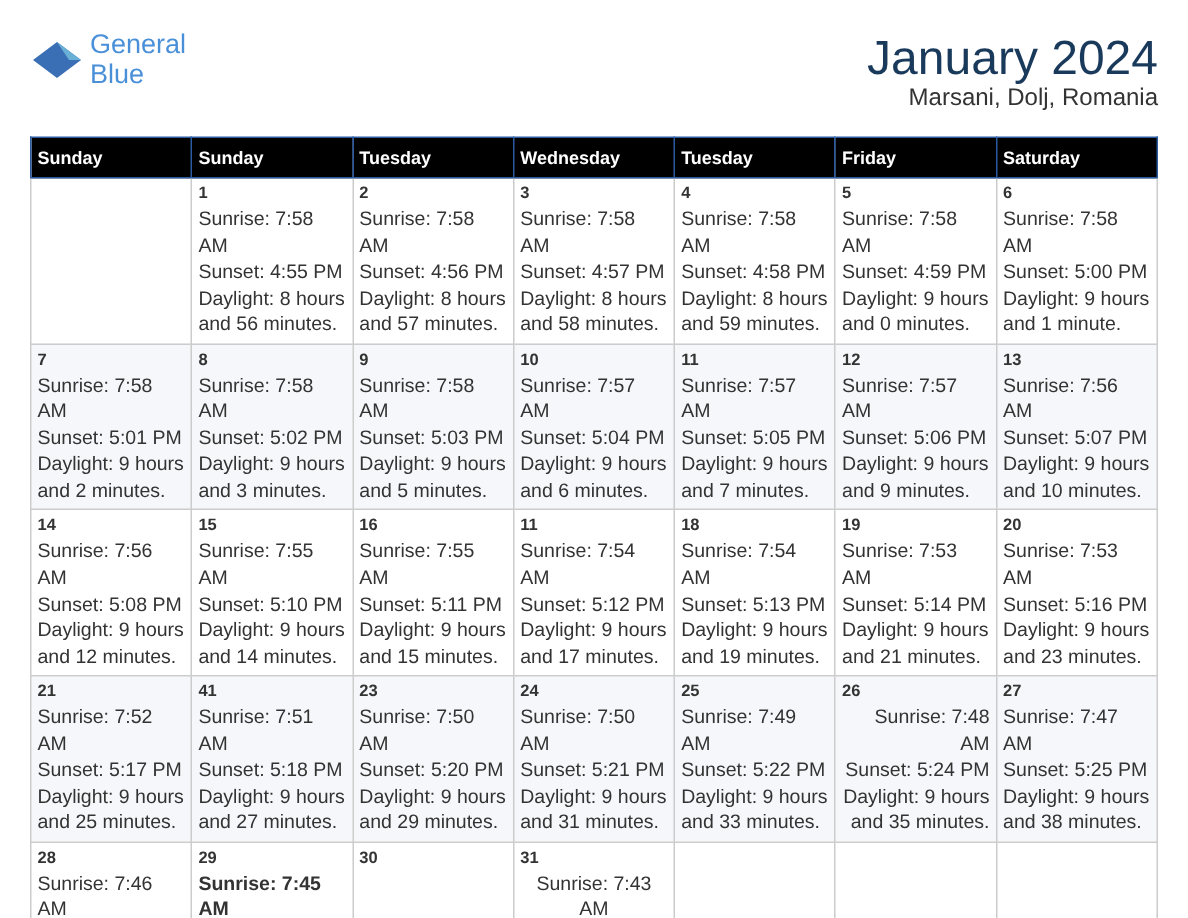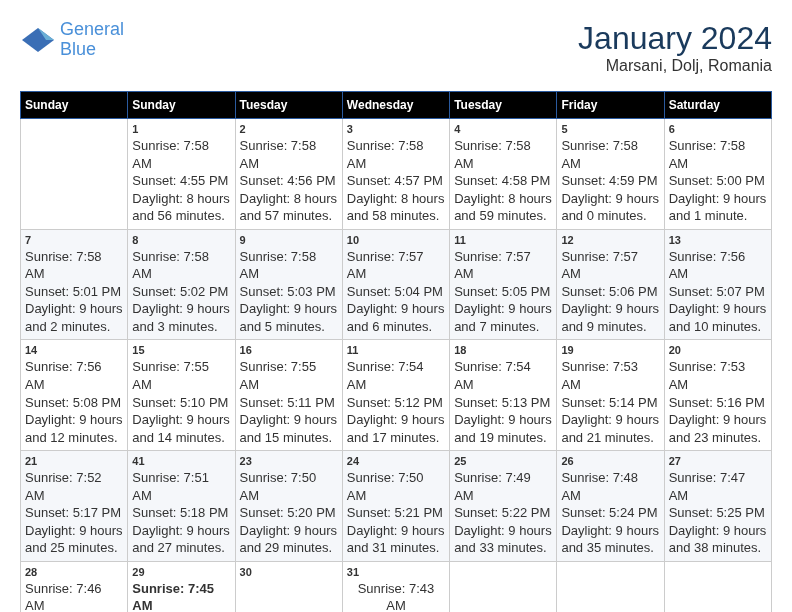--- a/index.html
+++ b/index.html
@@ -302,21 +302,21 @@
         </td>
         <td>
           <div class="day-num">25</div>
           <div class="day-info" style="white-space: pre-line;">Sunrise: 7:49 AM
 Sunset: 5:22 PM
 Daylight: 9 hours
 and 33 minutes.</div>
         </td>
         <td>
           <div class="day-num">26</div>
-          <div class="day-info" style="white-space: pre-line;">Sunrise: 7:48 AM
+          <div class="day-info" style="white-space: pre-line; text-align: right;">Sunrise: 7:48 AM
 Sunset: 5:24 PM
 Daylight: 9 hours
 and 35 minutes.</div>
         </td>
         <td>
           <div class="day-num">27</div>
           <div class="day-info" style="white-space: pre-line;">Sunrise: 7:47 AM
 Sunset: 5:25 PM
 Daylight: 9 hours
 and 38 minutes.</div>

